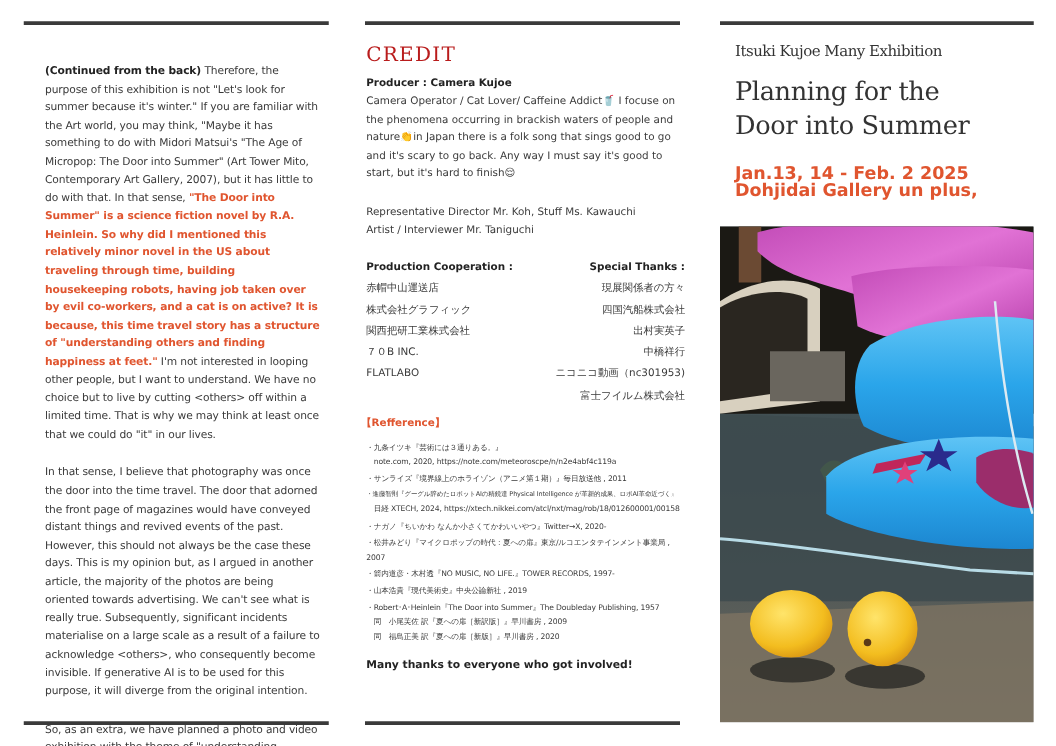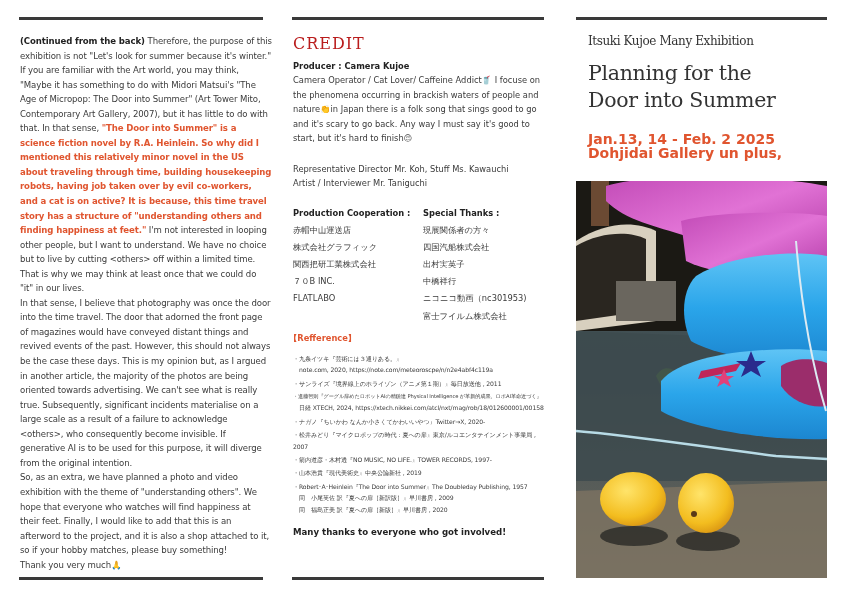--- a/index.html
+++ b/index.html
@@ -2,31 +2,31 @@
 <html><head>
 <meta charset="utf-8">
 <style>
   html, body { margin:0; padding:0; background:#ffffff; }
   body { width:845px; height:597px; position:relative; overflow:hidden;
          font-family:"DejaVu Sans", sans-serif; color:#333; }
   .rule { position:absolute; height:3px; background:#3a3a3a; }
   .col { position:absolute; }
   
   #col-left { left:20px; top:34px; width:252px; font-size:8.55px; line-height:14.55px; color:#3a3a3a; letter-spacing:-0.1px; }
-  #col-left p { margin:0; }
+  #col-left p { margin:16px; }
   .b { font-weight:bold; color:#222; }
   .hl { color:#e0552f; font-weight:bold; }
   
   #col-mid { left:293px; top:34px; width:255px; }
   .credit-title { font-family:"DejaVu Serif", serif; color:#b91c1c; font-size:16px; letter-spacing:1px; margin:0 0 6px 0; }
   .mid-head { font-size:8.3px; font-weight:bold; color:#222; line-height:14px; }
   .mid-text { font-size:8.3px; line-height:14.5px; color:#3a3a3a; }
   .two-col { display:flex; margin-top:14px; }
   .two-col .c1 { width:130px; }
-  .two-col .c2 { width:125px; }
+  .two-col .c2 { width:125px;text-align:right; }
   .two-col .row { font-size:8.3px; line-height:17.2px; color:#3a3a3a; }
   .ref-title { color:#e0552f; font-weight:bold; font-size:8.3px; margin:8px 0 9px -4px; }
   .refs { font-size:6.1px; line-height:11.4px; color:#3a3a3a; letter-spacing:-0.1px; }
   .refs .item { margin-bottom:2px; }
   .thanks { font-size:8.6px; font-weight:bold; color:#222; margin-top:12px; }
   
   #col-right { left:588px; top:34px; width:240px; }
   .exh-sub { font-family:"DejaVu Serif", serif; font-size:12px; color:#333; letter-spacing:-0.4px; margin:0; }
   .exh-title { font-family:"DejaVu Serif", serif; font-size:20.5px; line-height:27px; color:#333; letter-spacing:-0.3px; margin:12px 0 0 0; }
   .exh-info { color:#e0552f; font-weight:bold; font-size:14px; line-height:14px; margin-top:18px; }

